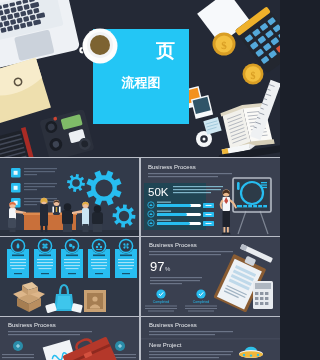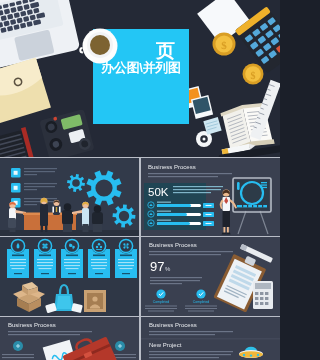--- a/index.html
+++ b/index.html
@@ -246,21 +246,21 @@
 <rect x="222" y="147" width="6" height="6" fill="#efb73a"></rect>
 <path d="M250 147 L256 150 L250 153 Z" fill="#e8e9ec"></path>
 </g>
 <g transform="rotate(-9 250 153)">
 <rect x="218" y="150" width="70" height="7" rx="3.5" fill="#191d26"></rect>
 </g>
 </svg>
 
     <div class="band"></div>
     <div class="ye">页</div>
-    <div class="l1">办公图\并列图</div>
+    <div class="l2">流程图</div>
 
   </div>
   <svg class="cupov" width="48" height="48" viewBox="0 0 48 48">
       <circle cx="24" cy="24" r="17.5" fill="#fdfdfd"></circle>
       <circle cx="24" cy="23" r="13" fill="#f2f3f5"></circle>
       <circle cx="24" cy="23" r="10" fill="#7d6331"></circle>
       <path d="M6.5 26 q-2.2 0 -2.2 2.2 q0 2.2 2.6 2.4" fill="none" stroke="#fdfdfd" stroke-width="2"></path>
     </svg>
   <div class="grid">
 <div class="cell c00">

